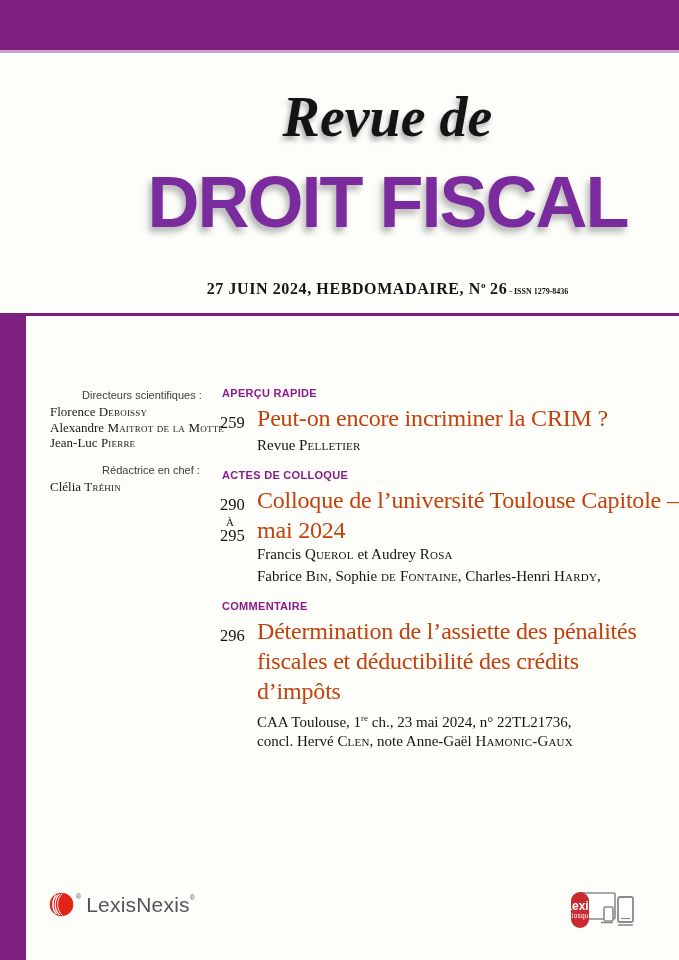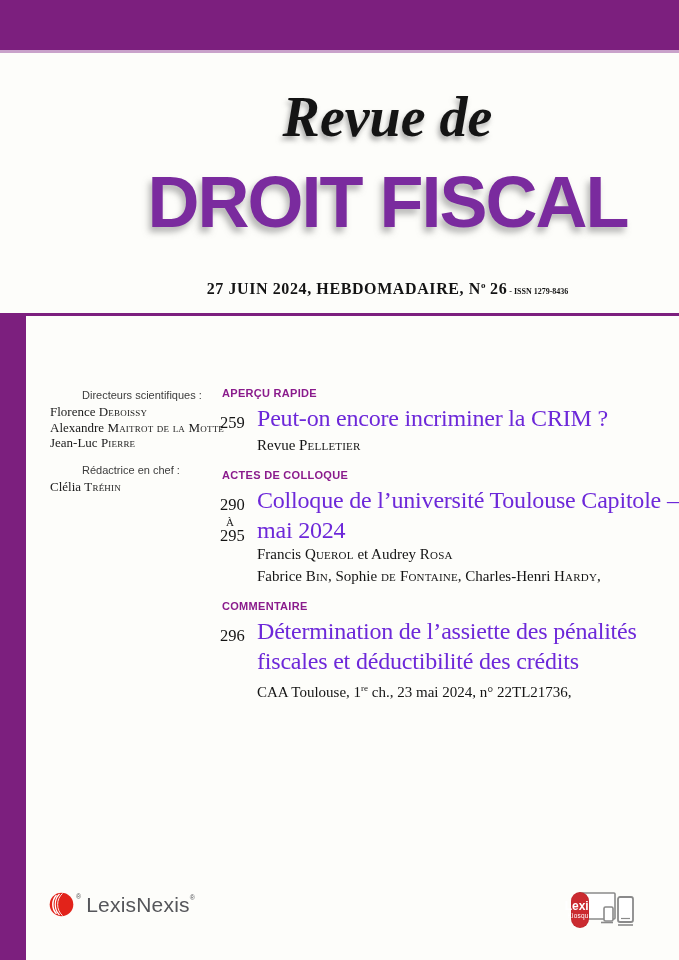--- a/index.html
+++ b/index.html
@@ -36,35 +36,35 @@
   }
   .issue .sup{font-size:9px;vertical-align:super;letter-spacing:0;}
   .issue .tiny{font-size:8px;letter-spacing:0;}
   
   .rule{position:absolute;top:313px;left:0;width:679px;height:3px;background:var(--purple);}
   .leftcol{position:absolute;top:313px;left:0;width:26px;height:647px;background:var(--purple);}
   
   .sidebar{position:absolute;left:50px;top:389px;width:170px;white-space:nowrap;}
   .sb-label{font-family:"Liberation Sans",sans-serif;font-size:11px;color:#3c3c3c;margin-bottom:3px;padding-left:32px;}
   .sb-name{font-size:13px;line-height:15.5px;color:#1a1a1a;}
-  .mt{margin-top:13px;}
+  .mt{margin-top:13px;text-align:center;}
   .sc{font-variant:small-caps;letter-spacing:.2px;}
   
   .toc{position:absolute;left:220px;top:387px;width:440px;}
   section + section{margin-top:14px;}
   .sec-label{
     margin:0 0 4px 2px;font-family:"Liberation Sans",sans-serif;font-weight:700;font-size:11px;
     letter-spacing:.3px;color:var(--label_purple);
   }
   .item{display:flex;}
   .gutter{flex:none;width:37px;padding-top:7px;}
   .pnum{display:block;font-size:16.5px;line-height:26px;color:#141414;}
   .p2{line-height:18px;}
   .prange-a{display:block;font-size:11px;line-height:9px;padding-left:6px;color:#141414;}
-  .tl{font-size:24px;line-height:30px;letter-spacing:-.2px;color:#6d28d9;white-space:nowrap;}
+  .tl{font-size:24px;line-height:30px;letter-spacing:-.2px;color:#c2410c;white-space:nowrap;}
   .byline{font-size:15px;line-height:19px;margin-top:3px;color:#141414;white-space:nowrap;}
   .byline .sup{font-size:9px;vertical-align:super;}
   
   .logo-ln{position:absolute;left:48px;top:891px;display:flex;align-items:center;}
   .orb{width:27px;height:27px;}
   .orb-reg{font-family:"Liberation Sans",sans-serif;font-size:7px;color:#555;vertical-align:top;position:relative;top:-8px;left:1px;}
   .ln-text{
     margin-left:6px;font-family:"Liberation Sans",sans-serif;font-size:21px;color:var(--text_gray);letter-spacing:.2px;
   }
   .ln-reg{font-family:"Liberation Sans",sans-serif;font-size:7px;color:var(--text_gray);vertical-align:top;position:relative;top:-7px;}
@@ -138,21 +138,23 @@
 
     <section>
       <h2 class="sec-label">COMMENTAIRE</h2>
       <div class="item">
         <div class="gutter">
           <span class="pnum">296</span>
         </div>
         <div class="body">
           <div class="tl">Détermination de l’assiette des pénalités</div>
           <div class="tl">fiscales et déductibilité des crédits</div>
+          <div class="tl">d’impôts</div>
           <div class="byline"><span>CAA Toulouse, 1</span><span class="sup">re</span><span> ch., 23 mai 2024, n° 22TL21736,</span></div>
+          <div class="byline" style="margin-top:0"><span>concl. Hervé </span><span class="sc">Clen</span><span>, note Anne-Gaël </span><span class="sc">Hamonic-Gaux</span></div>
         </div>
       </div>
     </section>
 
   </main>
 
   <div class="logo-ln">
     <svg class="orb" viewBox="0 0 27 27">
       <circle cx="13.5" cy="13.5" r="11.8" fill="#e2231a"></circle>
       <path d="M8.5 4.2 C 3.6 9,3.6 18,8.5 22.8" stroke="#ffffff" stroke-width="1.5" fill="none"></path>

